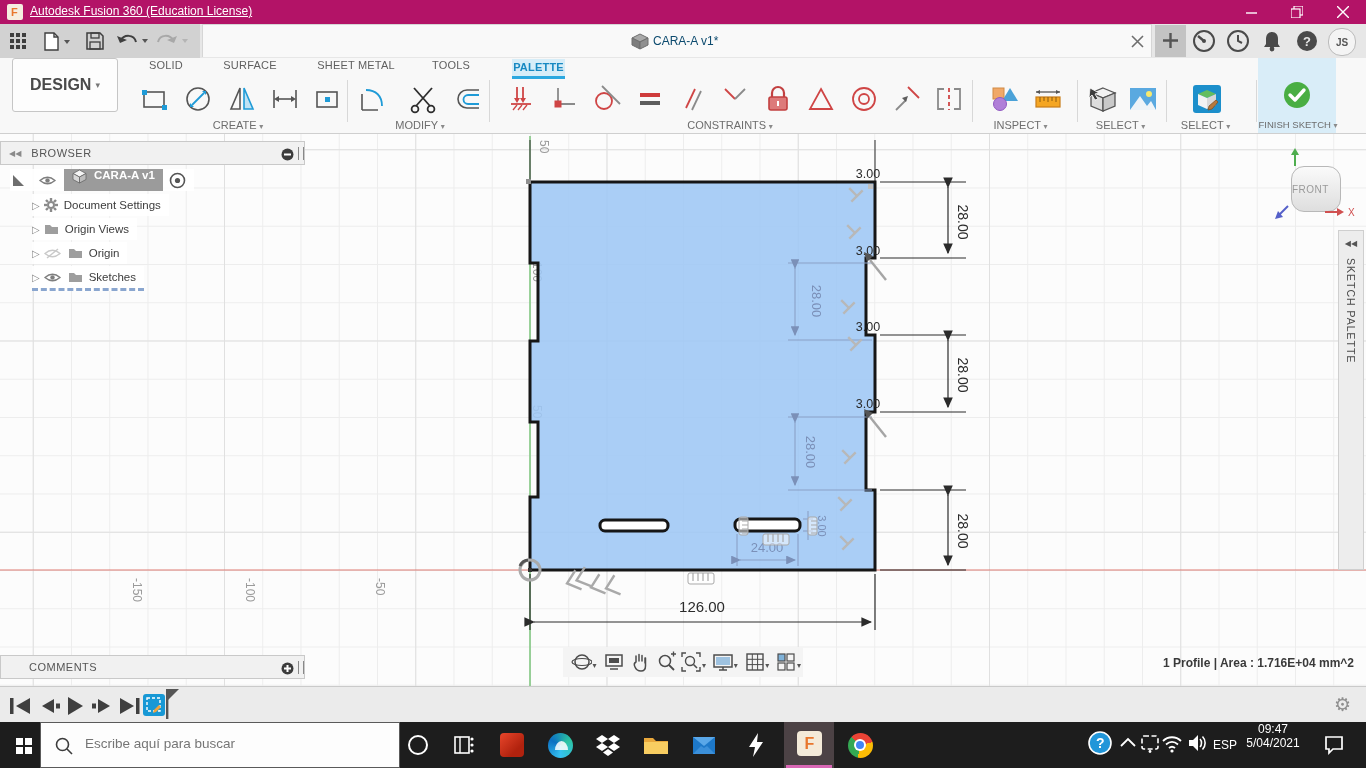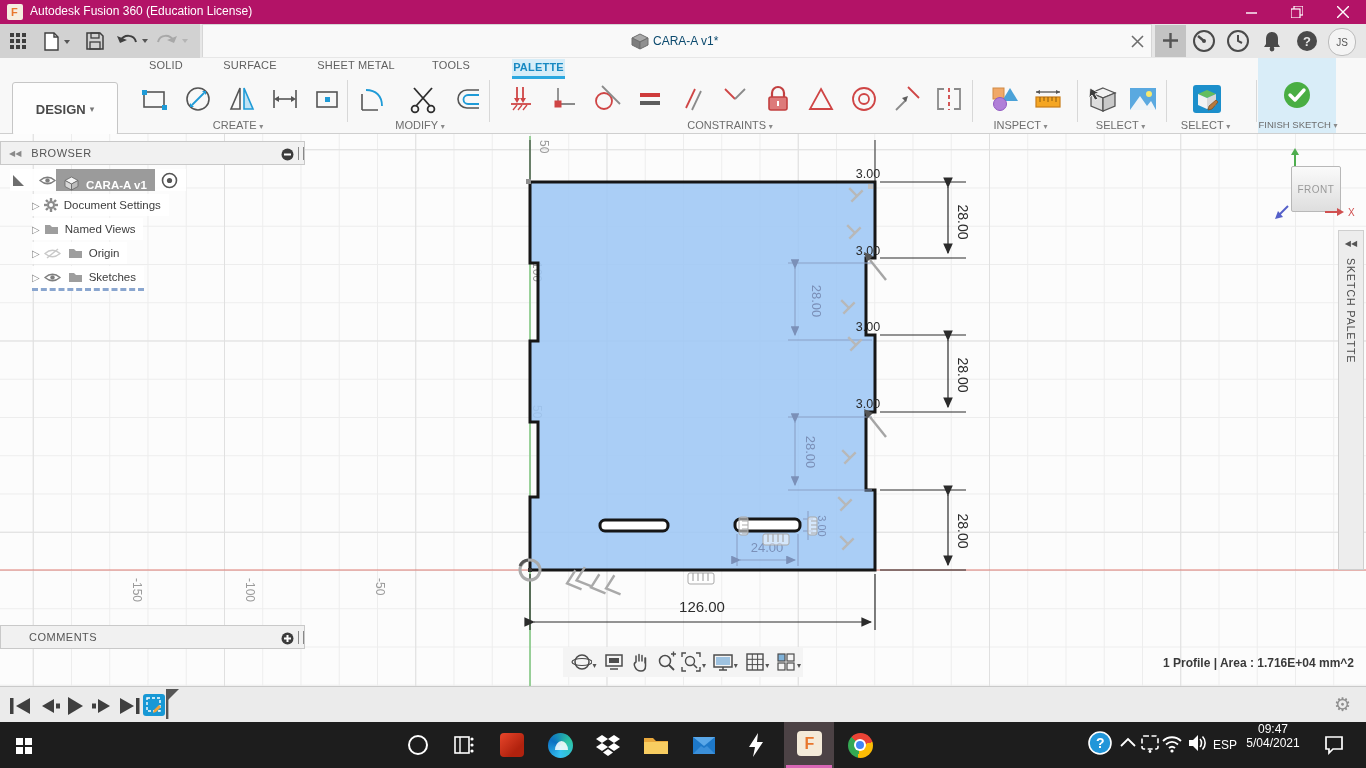--- a/index.html
+++ b/index.html
@@ -3,39 +3,39 @@
 <meta charset="utf-8">
 <style>
   html,body{margin:0;padding:0;background:#888;}
   #stage{position:relative;width:1366px;height:768px;overflow:hidden;
     font-family:"Liberation Sans",sans-serif;background:#fcfcfc;
     -webkit-font-smoothing:antialiased;}
   .abs{position:absolute;}
   svg{display:block;}
   
   .titlebar{left:0;top:0;width:1366px;height:24px;background:#b31367;color:#fff;}
-  .titlebar .ttl{position:absolute;left:30px;top:4px;font-size:12px;}
+  .titlebar .ttl{position:absolute;left:30px;top:4px;font-size:12px;text-decoration:underline;}
   .winbtn{position:absolute;top:0;width:46px;height:24px;display:flex;align-items:center;justify-content:center;color:#fff;}
   
   .qat{left:0;top:24px;width:200px;height:34px;background:#d2d2d2;}
   .docstrip{left:200px;top:24px;width:1166px;height:34px;background:#e7e7e7;}
   .doctab{position:absolute;left:2px;top:0;width:950px;height:33px;background:#f9f9f9;border:1px solid #d6d6d6;border-bottom:none;box-sizing:border-box;}
   .doctab .lbl{position:absolute;left:450px;top:9px;font-size:12px;color:#0c4a6e;}
   .circbtn{position:absolute;top:5px;width:24px;height:24px;color:#4a4a4a;}
   
   .ribbon{left:0;top:58px;width:1366px;height:76px;background:#f8f8f8;border-bottom:1px solid #cfcfcf;box-sizing:border-box;}
   .rtab{position:absolute;top:1px;height:17px;font-size:11px;color:#5f5f5f;text-align:center;letter-spacing:.2px;}
   .rtab.active{background:#d6edf8;color:#1789c2;font-weight:bold;}
   .tabline{position:absolute;top:18px;height:3px;background:#2ba8e0;}
   .grp{position:absolute;top:61px;font-size:11px;color:#6d6d6d;text-align:center;white-space:nowrap;}
   .grp::after{content:" ▾";font-size:8px;color:#8a8a8a;font-family:"DejaVu Sans",sans-serif;}
   .sep{position:absolute;top:22px;height:42px;width:1px;background:#d8d8d8;}
   .ticon{position:absolute;top:26px;width:30px;height:30px;}
-  .designbox{position:absolute;left:12px;top:24px;width:104px;height:52px;background:#fdfdfd;border:1px solid #c6c6c6;border-radius:3px;
-     display:flex;align-items:center;justify-content:center;font-size:13px;font-weight:bold;color:#4a4a4a;}
+  .designbox{position:absolute;left:12px;top:0;width:104px;height:52px;background:#fdfdfd;border:1px solid #c6c6c6;border-radius:3px;
+     display:flex;align-items:center;justify-content:center;font-size:16px;font-weight:bold;color:#4a4a4a;}
   .designbox::after{content:" ▾";font-size:9px;color:#777;margin-left:4px;font-family:"DejaVu Sans",sans-serif;}
   .finishbg{position:absolute;left:1258px;top:0px;width:78px;height:75px;background:#d9edf8;}
   
   .canvas{left:0;top:134px;width:1366px;height:552px;
     background-color:#fcfcfc;
     background-image:
       linear-gradient(#e0e0e0 1px,transparent 1px),
       linear-gradient(90deg,#e0e0e0 1px,transparent 1px),
       linear-gradient(#ededed 1px,transparent 1px),
       linear-gradient(90deg,#ededed 1px,transparent 1px);
@@ -152,21 +152,21 @@
         <path d="M12,6 V12 L16,14" fill="none" stroke="#4a4a4a" stroke-width="2"></path>
     </svg>
     <svg class="circbtn" style="left:1060px" width="24" height="24">
       <path d="M12,3 C8,3 6,6 6,10 V15 L4,18 H20 L18,15 V10 C18,6 16,3 12,3 Z" fill="#4a4a4a"></path>
         <circle cx="12" cy="20" r="2.4" fill="#4a4a4a"></circle>
     </svg>
     <svg class="circbtn" style="left:1095px" width="24" height="24">
       <circle cx="12" cy="12" r="10" fill="#4a4a4a"></circle>
         <text x="8" y="17" font-size="13" font-weight="bold" fill="#e7e7e7">?</text>
     </svg>
-    <div class="abs" style="left:1128px;top:4px;width:26px;height:26px;border-radius:13px;background:#f4f4f4;border:1px solid #bbb;display:flex;align-items:center;justify-content:center;font-size:10px;color:#555;font-weight:normal">
+    <div class="abs" style="left:1128px;top:4px;width:26px;height:26px;border-radius:13px;background:#f4f4f4;border:1px solid #bbb;display:flex;align-items:center;justify-content:center;font-size:10px;color:#555;font-weight:bold">
       <span>JS</span>
     </div>
   </div>
 
   <div class="abs ribbon">
     <div class="designbox">
         <span>DESIGN</span>
       </div>
 
     <div class="rtab" style="left:140px;width:52px">SOLID</div>
@@ -473,21 +473,21 @@
         </g>
 
         <g>
           <circle cx="530" cy="570" r="10" fill="none" stroke="#ababab" stroke-width="3"></circle>
           <path d="M520,566 A10,10 0 0 1 528,560" fill="none" stroke="#555" stroke-width="3"></path>
           <rect x="528" y="568" width="4" height="4" fill="#333"></rect>
         </g>
       </g>
     </svg>
 
-    <div class="abs" style="left:1291px;top:32px;width:48px;height:44px;background:linear-gradient(#fafafa,#dedede);border:1px solid #b8b8b8;border-radius:2px;display:flex;align-items:center;justify-content:center">
+    <div class="abs" style="left:1291px;top:32px;width:48px;height:44px;background:linear-gradient(#fafafa,#dedede);border:1px solid #b8b8b8;border-radius:13px;display:flex;align-items:center;justify-content:flex-start">
       <span style="font-size:10px;color:#9a9a9a;letter-spacing:.5px">FRONT</span>
     </div>
     <svg class="abs" style="left:1270px;top:10px" width="90" height="76">
       <line x1="25" y1="22" x2="25" y2="8" stroke="#4fae4f" stroke-width="2"></line>
         <path d="M25,4 l-4,7 8,0 z" fill="#4fae4f"></path>
       <line x1="55" y1="68" x2="70" y2="68" stroke="#d05050" stroke-width="2"></line>
         <path d="M74,68 l-7,-4 0,8 z" fill="#d05050"></path>
       <text x="78" y="72" font-size="10" fill="#d05050">X</text>
       <line x1="18" y1="62" x2="8" y2="72" stroke="#5560c9" stroke-width="2"></line>
         <path d="M5,75 l8,-2 -5,-6 z" fill="#5560c9"></path>
@@ -503,21 +503,21 @@
       <div class="abs" style="left:297px;top:5px;width:4px;height:13px;border-left:1.5px solid #888;border-right:1.5px solid #888"></div>
     </div>
     <div class="tree-row" style="left:10px;top:35px">
       <svg width="13" height="13" style="margin-left:2px">
           <polygon points="1,1 12,12 1,12" fill="#6e6e6e"></polygon>
         </svg>
       <svg width="17" height="11" style="margin-left:14px">
           <path d="M1,5.5 Q8.5,-1 16,5.5 Q8.5,12 1,5.5 Z" fill="none" stroke="#7e7e7e" stroke-width="1.4"></path>
           <circle cx="8.5" cy="5.5" r="2.2" fill="#7e7e7e"></circle>
         </svg>
-      <div style="display:flex;align-items:flex-end;background:#9b9b9b;height:22px;padding:0 8px;">
+      <div style="display:flex;align-items:flex-start;background:#9b9b9b;height:22px;padding:0 8px;margin-left:8px">
         <svg width="15" height="15">
             <polygon points="7.5,1 14,4.5 7.5,8 1,4.5" fill="#f5f5f5" stroke="#666" stroke-width=".8"></polygon>
             <polygon points="1,4.5 7.5,8 7.5,14 1,10.5" fill="#d7d7d7" stroke="#666" stroke-width=".8"></polygon>
             <polygon points="14,4.5 7.5,8 7.5,14 14,10.5" fill="#bdbdbd" stroke="#666" stroke-width=".8"></polygon>
           </svg>
         <span style="color:#fff;font-size:11.5px;font-weight:bold;margin-left:7px">CARA-A v1</span>
       </div>
       <svg width="17" height="17" style="margin-left:6px">
           <circle cx="8.5" cy="8.5" r="7" fill="none" stroke="#555" stroke-width="1.6"></circle>
           <circle cx="8.5" cy="8.5" r="2.6" fill="#555"></circle>
@@ -538,21 +538,21 @@
             <line x1="4" y1="10" x2="2" y2="12"></line>
           </g>
         </svg>
       <span class="txt">Document Settings</span>
     </div>
     <div class="tree-row" style="left:32px;top:84px">
       <span class="tri">▷</span>
       <svg width="15" height="12">
           <path d="M1,2 h5 l2,2 h6 v7 h-13 z" fill="#9e9e9e"></path>
         </svg>
-      <span class="txt">Named Views</span>
+      <span class="txt">Origin Views</span>
     </div>
     <div class="tree-row" style="left:32px;top:108px">
       <span class="tri">▷</span>
       <svg width="17" height="11">
           <path d="M1,5.5 Q8.5,-1 16,5.5 Q8.5,12 1,5.5 Z" fill="none" stroke="#c9c9c9" stroke-width="1.4"></path>
           <line x1="3" y1="10" x2="14" y2="1" stroke="#c9c9c9" stroke-width="1.4"></line>
         </svg>
       <svg width="15" height="12" style="margin-left:7px">
           <path d="M1,2 h5 l2,2 h6 v7 h-13 z" fill="#9e9e9e"></path>
         </svg>
@@ -568,21 +568,21 @@
           <path d="M1,2 h5 l2,2 h6 v7 h-13 z" fill="#9e9e9e"></path>
         </svg>
       <span class="txt">Sketches</span>
     </div>
 
     <div class="abs" style="left:1338px;top:96px;width:26px;height:340px;background:#ededed;border:1px solid #cfcfcf;box-sizing:border-box">
       <div style="text-align:center;font-size:8px;color:#555;margin-top:8px;font-family:'DejaVu Sans',sans-serif">◀◀</div>
       <div class="vlabel" style="margin:10px auto 0 auto">SKETCH PALETTE</div>
     </div>
 
-    <div class="panelhdr" style="left:0;top:491px;width:305px">
+    <div class="panelhdr" style="left:0;top:521px;width:305px">
       <span style="margin-left:28px;letter-spacing:.5px">COMMENTS</span>
       <svg class="abs" style="left:280px;top:6px" width="13" height="13">
           <circle cx="6.5" cy="6.5" r="6" fill="#3c3c3c"></circle>
           <rect x="3" y="5.5" width="7" height="2" fill="#fff"></rect>
           <rect x="5.5" y="3" width="2" height="7" fill="#fff"></rect>
         </svg>
       <div class="abs" style="left:297px;top:5px;width:4px;height:13px;border-left:1.5px solid #888;border-right:1.5px solid #888"></div>
     </div>
 
     <div class="navbar">
@@ -669,20 +669,27 @@
 
   <div class="abs taskbar">
     <svg class="tbicon" style="left:8px" width="32" height="32">
         <g fill="#fff">
           <rect x="8" y="9" width="7" height="7"></rect>
           <rect x="17" y="9" width="7" height="7"></rect>
           <rect x="8" y="18" width="7" height="7"></rect>
           <rect x="17" y="18" width="7" height="7"></rect>
         </g>
       </svg>
+    <div class="searchbox">
+      <svg class="abs" style="left:14px;top:14px" width="18" height="18">
+          <circle cx="7.5" cy="7.5" r="6" fill="none" stroke="#3c3c3c" stroke-width="1.6"></circle>
+          <line x1="12" y1="12" x2="17" y2="17" stroke="#3c3c3c" stroke-width="1.6"></line>
+        </svg>
+      <input style="--x: 0;" placeholder="Escribe aquí para buscar">
+    </div>
     <svg class="tbicon" style="left:402px" width="32" height="32">
         <circle cx="16" cy="16" r="9" fill="none" stroke="#fff" stroke-width="2"></circle>
       </svg>
     <svg class="tbicon" style="left:448px" width="32" height="32">
         <rect x="7" y="8" width="14" height="16" fill="none" stroke="#fff" stroke-width="1.6"></rect>
         <line x1="12" y1="8" x2="12" y2="24" stroke="#fff" stroke-width="1.4"></line>
         <circle cx="24" cy="10" r="1.6" fill="#fff"></circle>
         <circle cx="24" cy="16" r="1.6" fill="#fff"></circle>
         <circle cx="24" cy="22" r="1.6" fill="#fff"></circle>
       </svg>

